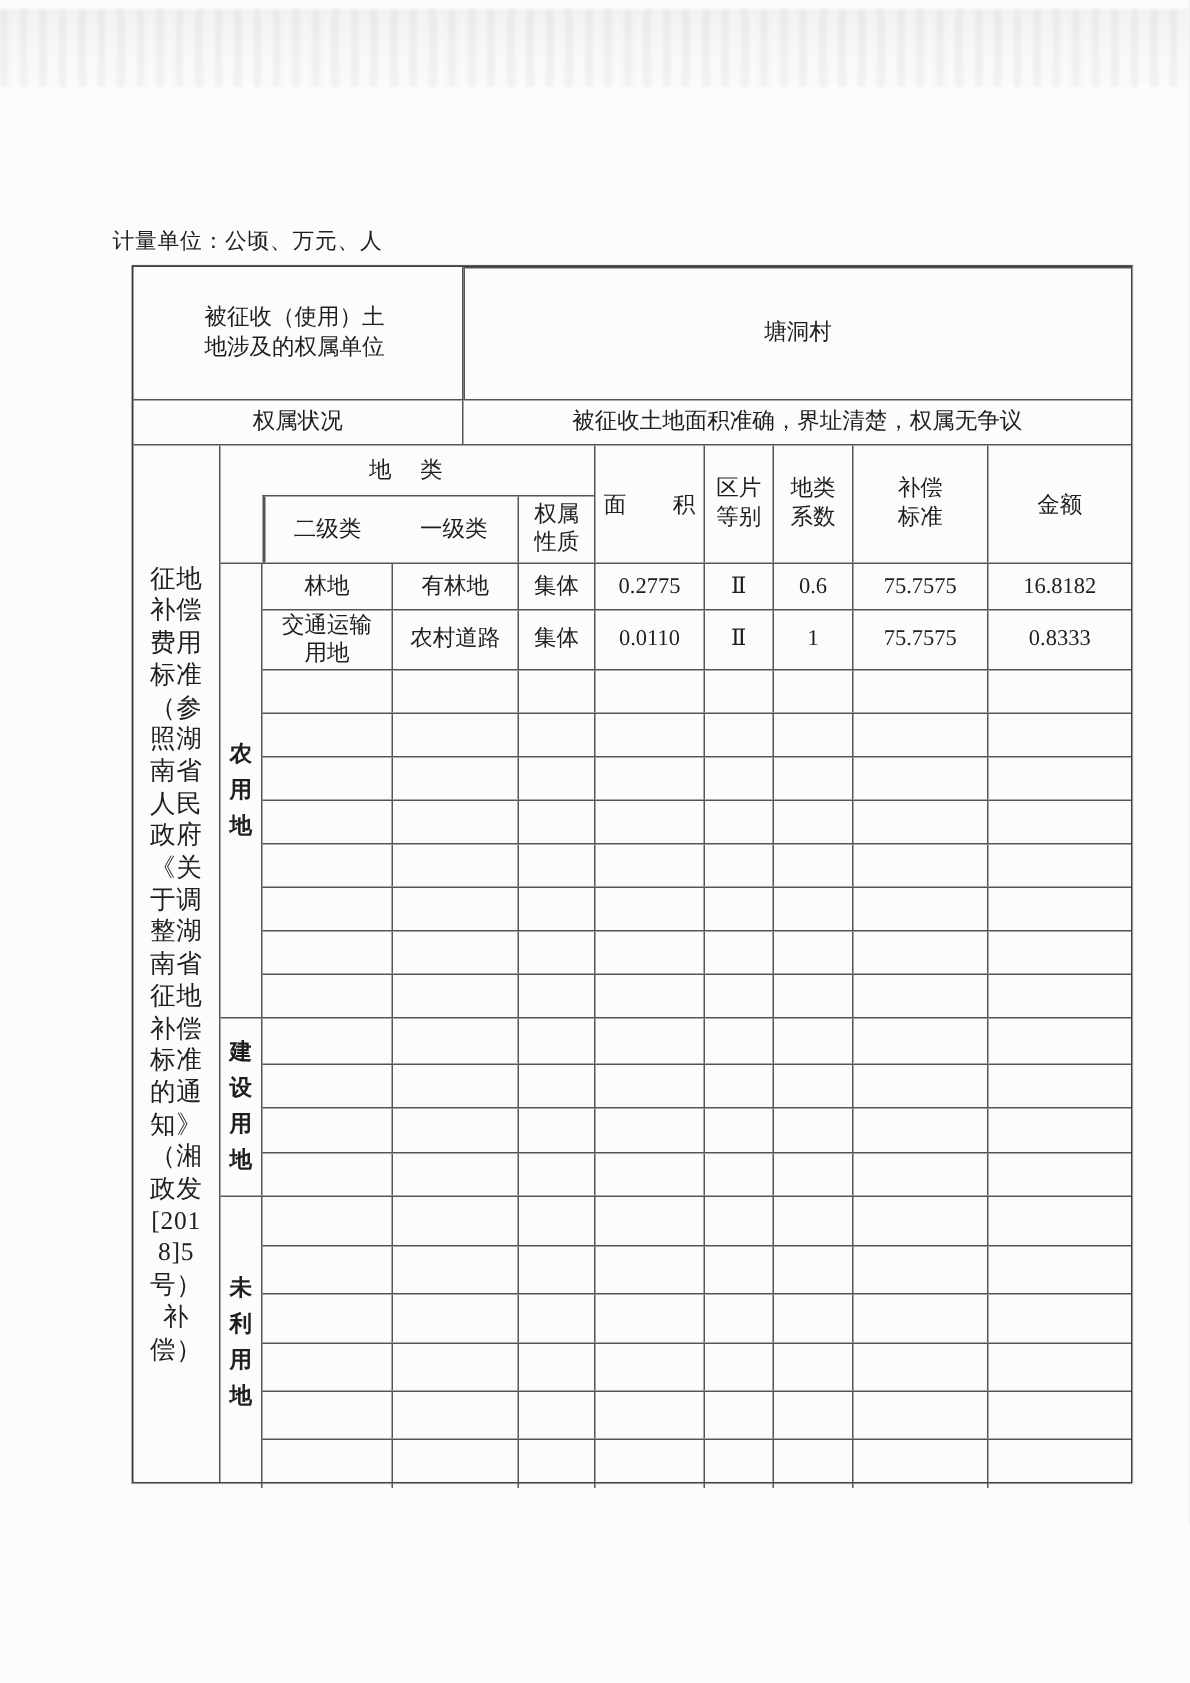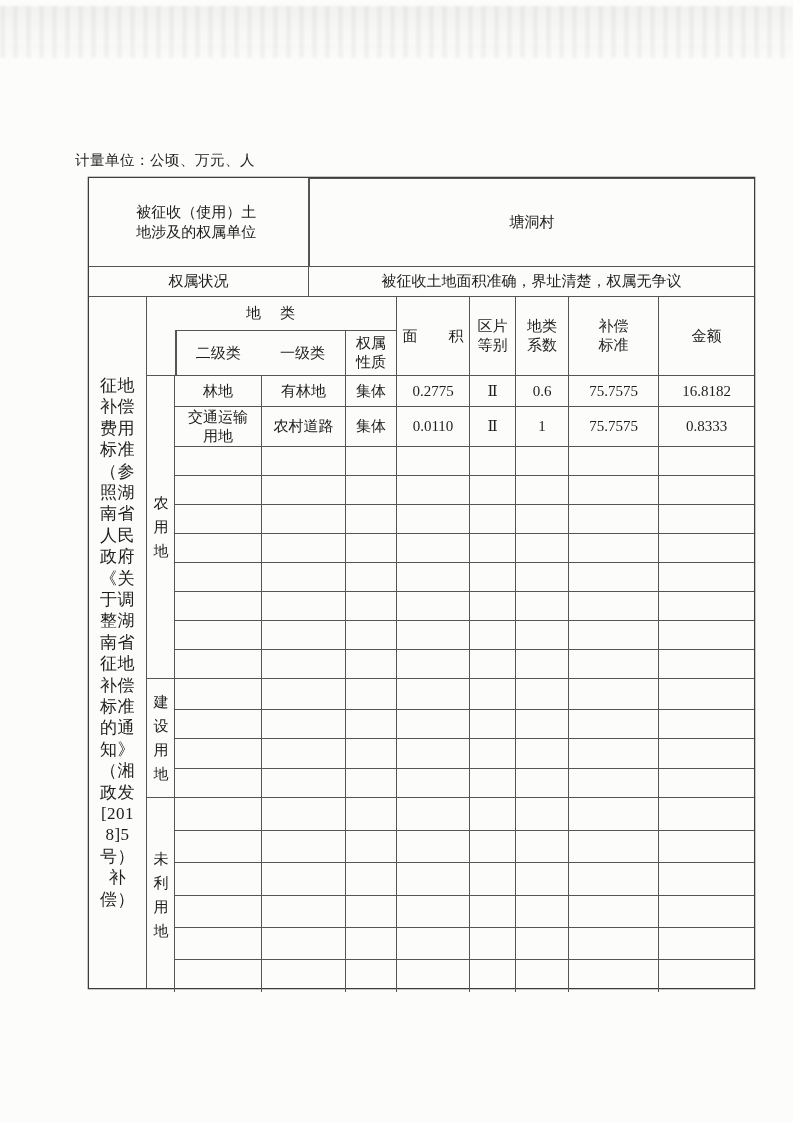--- a/index.html
+++ b/index.html
@@ -62,21 +62,21 @@
   .hdr-corner{width:249px; display:flex; flex-direction:column;}
   .hdr-landclass{height:33px; display:flex; align-items:center; justify-content:center; letter-spacing:2px;}
   .hdr-sub{height:45px; display:flex; margin-left:28px; border-top:1px solid #555; border-left:1px solid #555;}
   .hdr-sub .cell{height:100%;}
   .hdr-cell{display:flex; align-items:center; justify-content:center; text-align:center;}
   .w2{display:inline-block; width:2.15em; word-break:break-all; line-height:1.3; text-align:center;}
   .wsp{letter-spacing:8px; margin-right:-8px;}
   
   .section{display:flex;}
   .sec-label{width:28px; display:flex; align-items:center; justify-content:center;}
-  .sec-label span{display:inline-block; width:1.05em; line-height:1.6; text-align:right; word-break:break-all;}
+  .sec-label span{display:inline-block; width:1.05em; line-height:1.6; text-align:center; word-break:break-all;font-weight:bold;}
   .sec-rows{flex:1; display:flex; flex-direction:column;}
   .sec-rows .cell span{display:inline-block;}
   .w4{max-width:4.4em; word-break:break-all; line-height:1.25;}
 </style>
 </head>
 <body>
 
 <div class="page">
   <div class="noise"></div>
 

